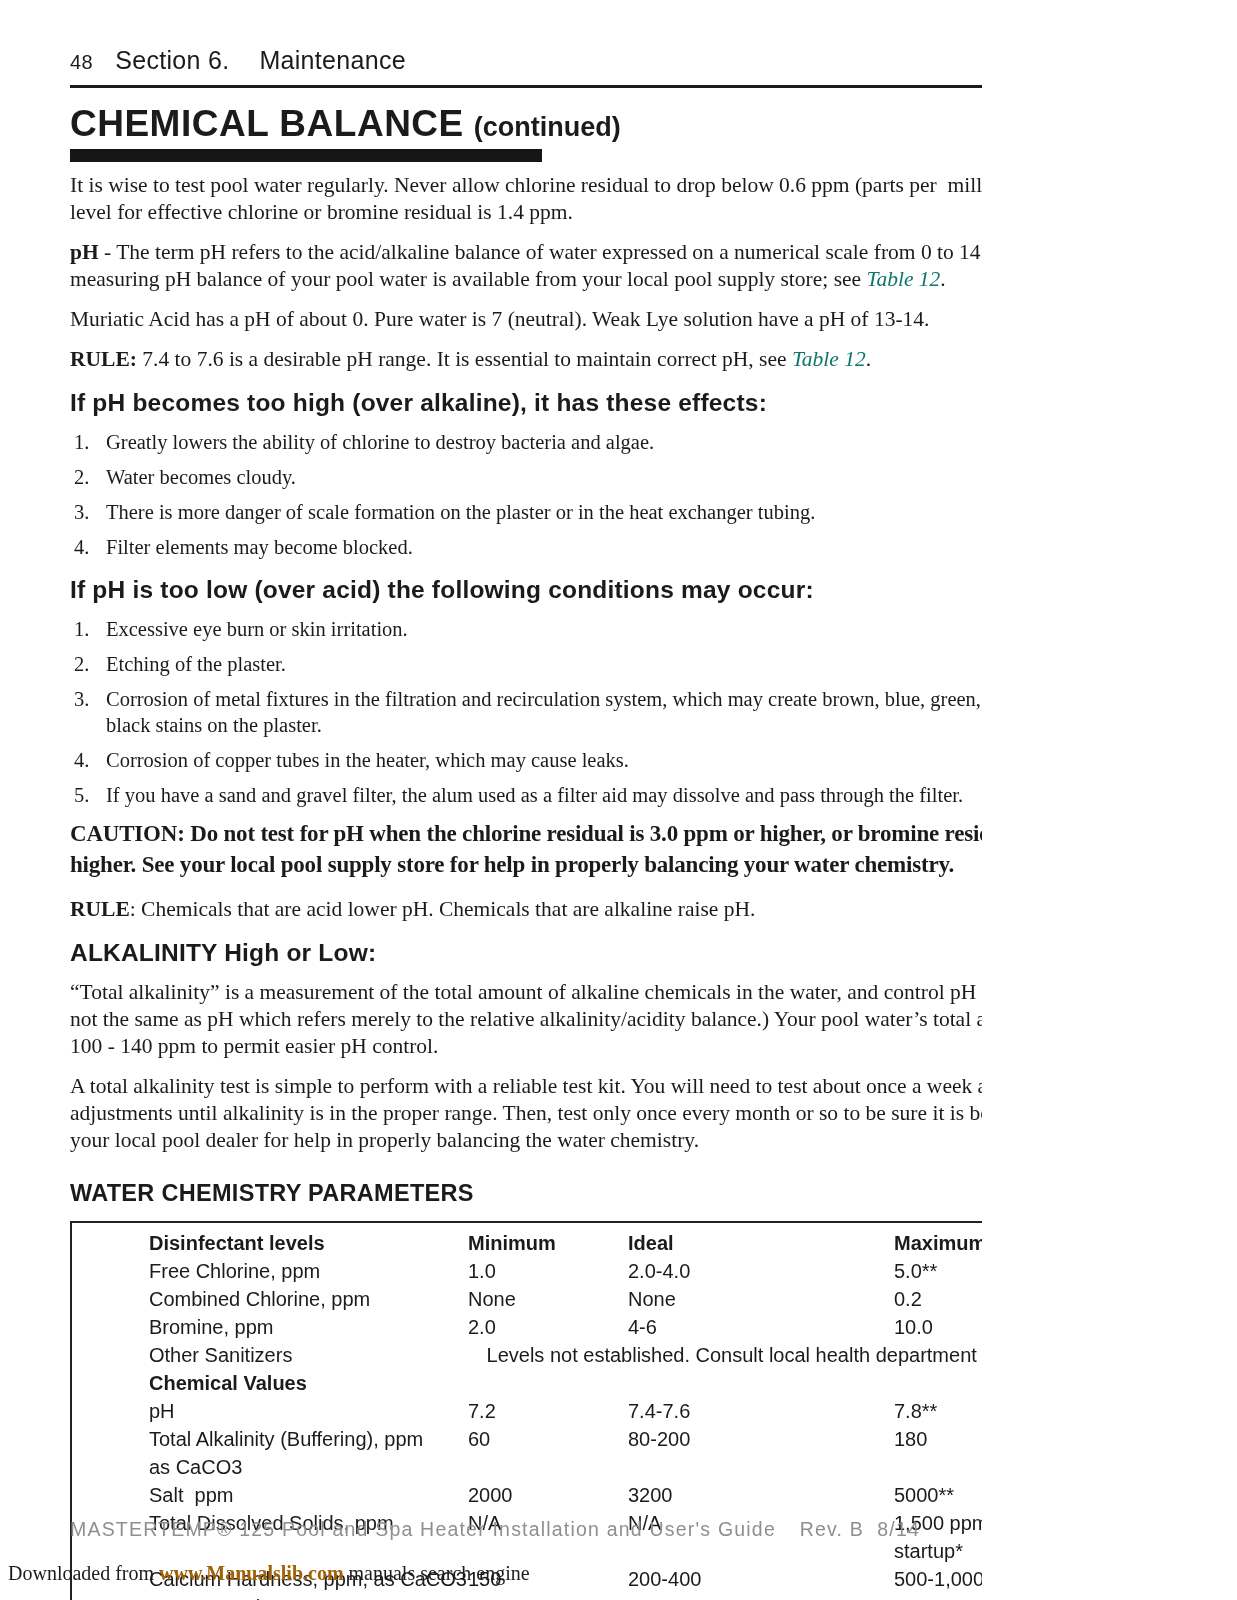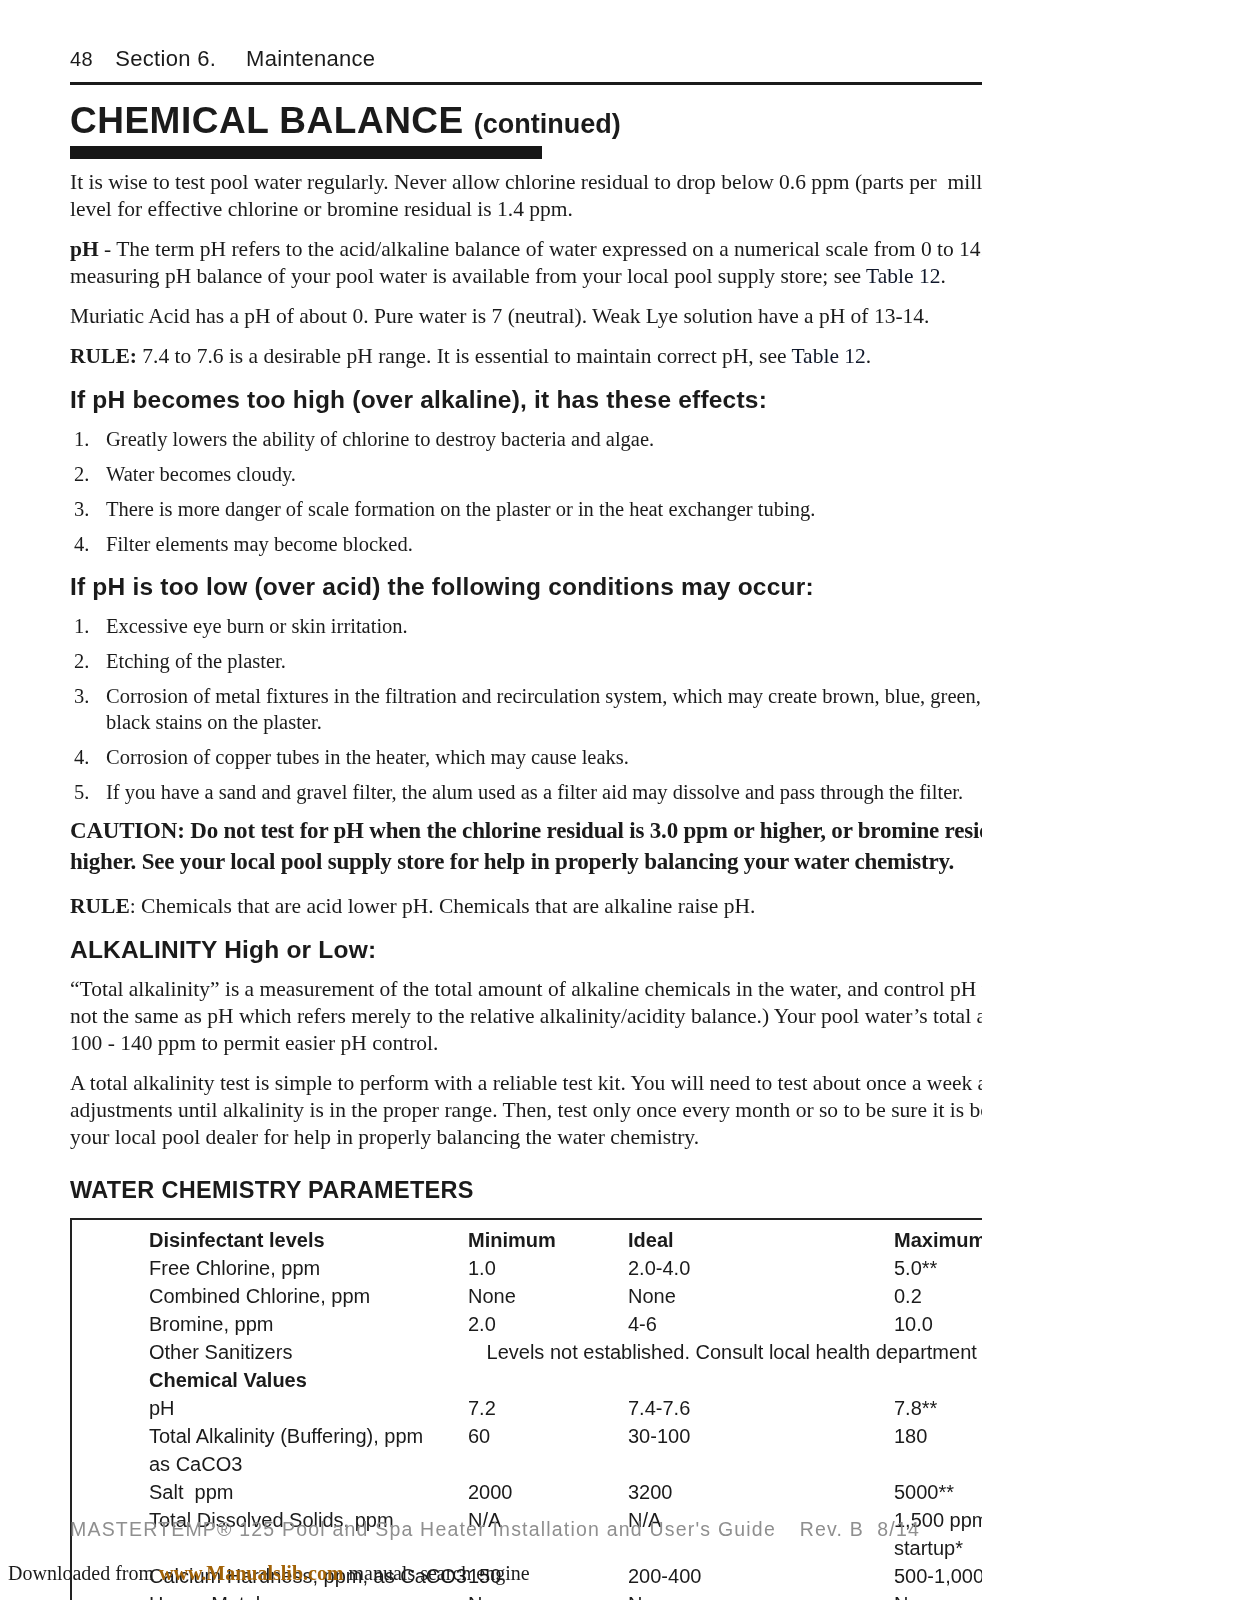--- a/index.html
+++ b/index.html
@@ -15,33 +15,33 @@
   }
   .content {
     position: absolute;
     left: 70px;
     top: 46px;
     width: 1106px;
   }
   
   .pg-header { display: flex; align-items: baseline; font-family: "Liberation Sans", sans-serif; margin-bottom: 10px; }
   .pg-num { font-size: 20px; letter-spacing: 0.5px; }
-  .pg-section { font-size: 22px; margin-left: 22px; letter-spacing: 0.3px; }
+  .pg-section { font-size: 25px; margin-left: 22px; letter-spacing: 0.3px; }
   .pg-section-name { margin-left: 30px; }
   .top-rule { height: 3px; background: #1b1b1b; margin-bottom: 10px; }
 
   
   .title-line { font-family: "Liberation Sans", sans-serif; font-weight: bold; margin-top: 15px; }
   .title-main { font-size: 37px; letter-spacing: 0.5px; }
   .title-suffix { font-size: 27px; margin-left: 10px; }
   .title-bar { width: 472px; height: 13px; background: #161616; margin-top: 4px; margin-bottom: 10px; }
 
   
   p.body { font-size: 21.5px; line-height: 27px; margin-bottom: 13px; }
-  .ref { color: #0f172a; text-decoration: none; cursor: pointer; }
+  .ref { color: #0f766e; text-decoration: none; cursor: pointer; font-style: italic; }
   .blead { font-weight: bold; }
 
   h2.subhead {
     font-family: "Liberation Sans", sans-serif;
     font-weight: bold;
     font-size: 24.5px;
     margin: 16px 0 12px 0;
     letter-spacing: 0.2px;
   }
   ol.numlist { list-style: none; margin-bottom: 10px; }
@@ -231,21 +231,21 @@
         <div class="c1">7.2</div>
         <div class="c2">7.4-7.6</div>
         <div class="c3">7.8**</div>
       </div>
       <div class="trow">
         <div class="c0">
           <div class="sub-label">Total Alkalinity (Buffering), ppm</div>
           <div class="sub-label">as CaCO3</div>
         </div>
         <div class="c1">60</div>
-        <div class="c2">30-100</div>
+        <div class="c2">80-200</div>
         <div class="c3">180</div>
       </div>
       <div class="trow">
         <div class="c0">Salt&nbsp; ppm</div>
         <div class="c1">2000</div>
         <div class="c2">3200</div>
         <div class="c3">5000**</div>
       </div>
       <div class="trow">
         <div class="c0">Total Dissolved Solids, ppm</div>

